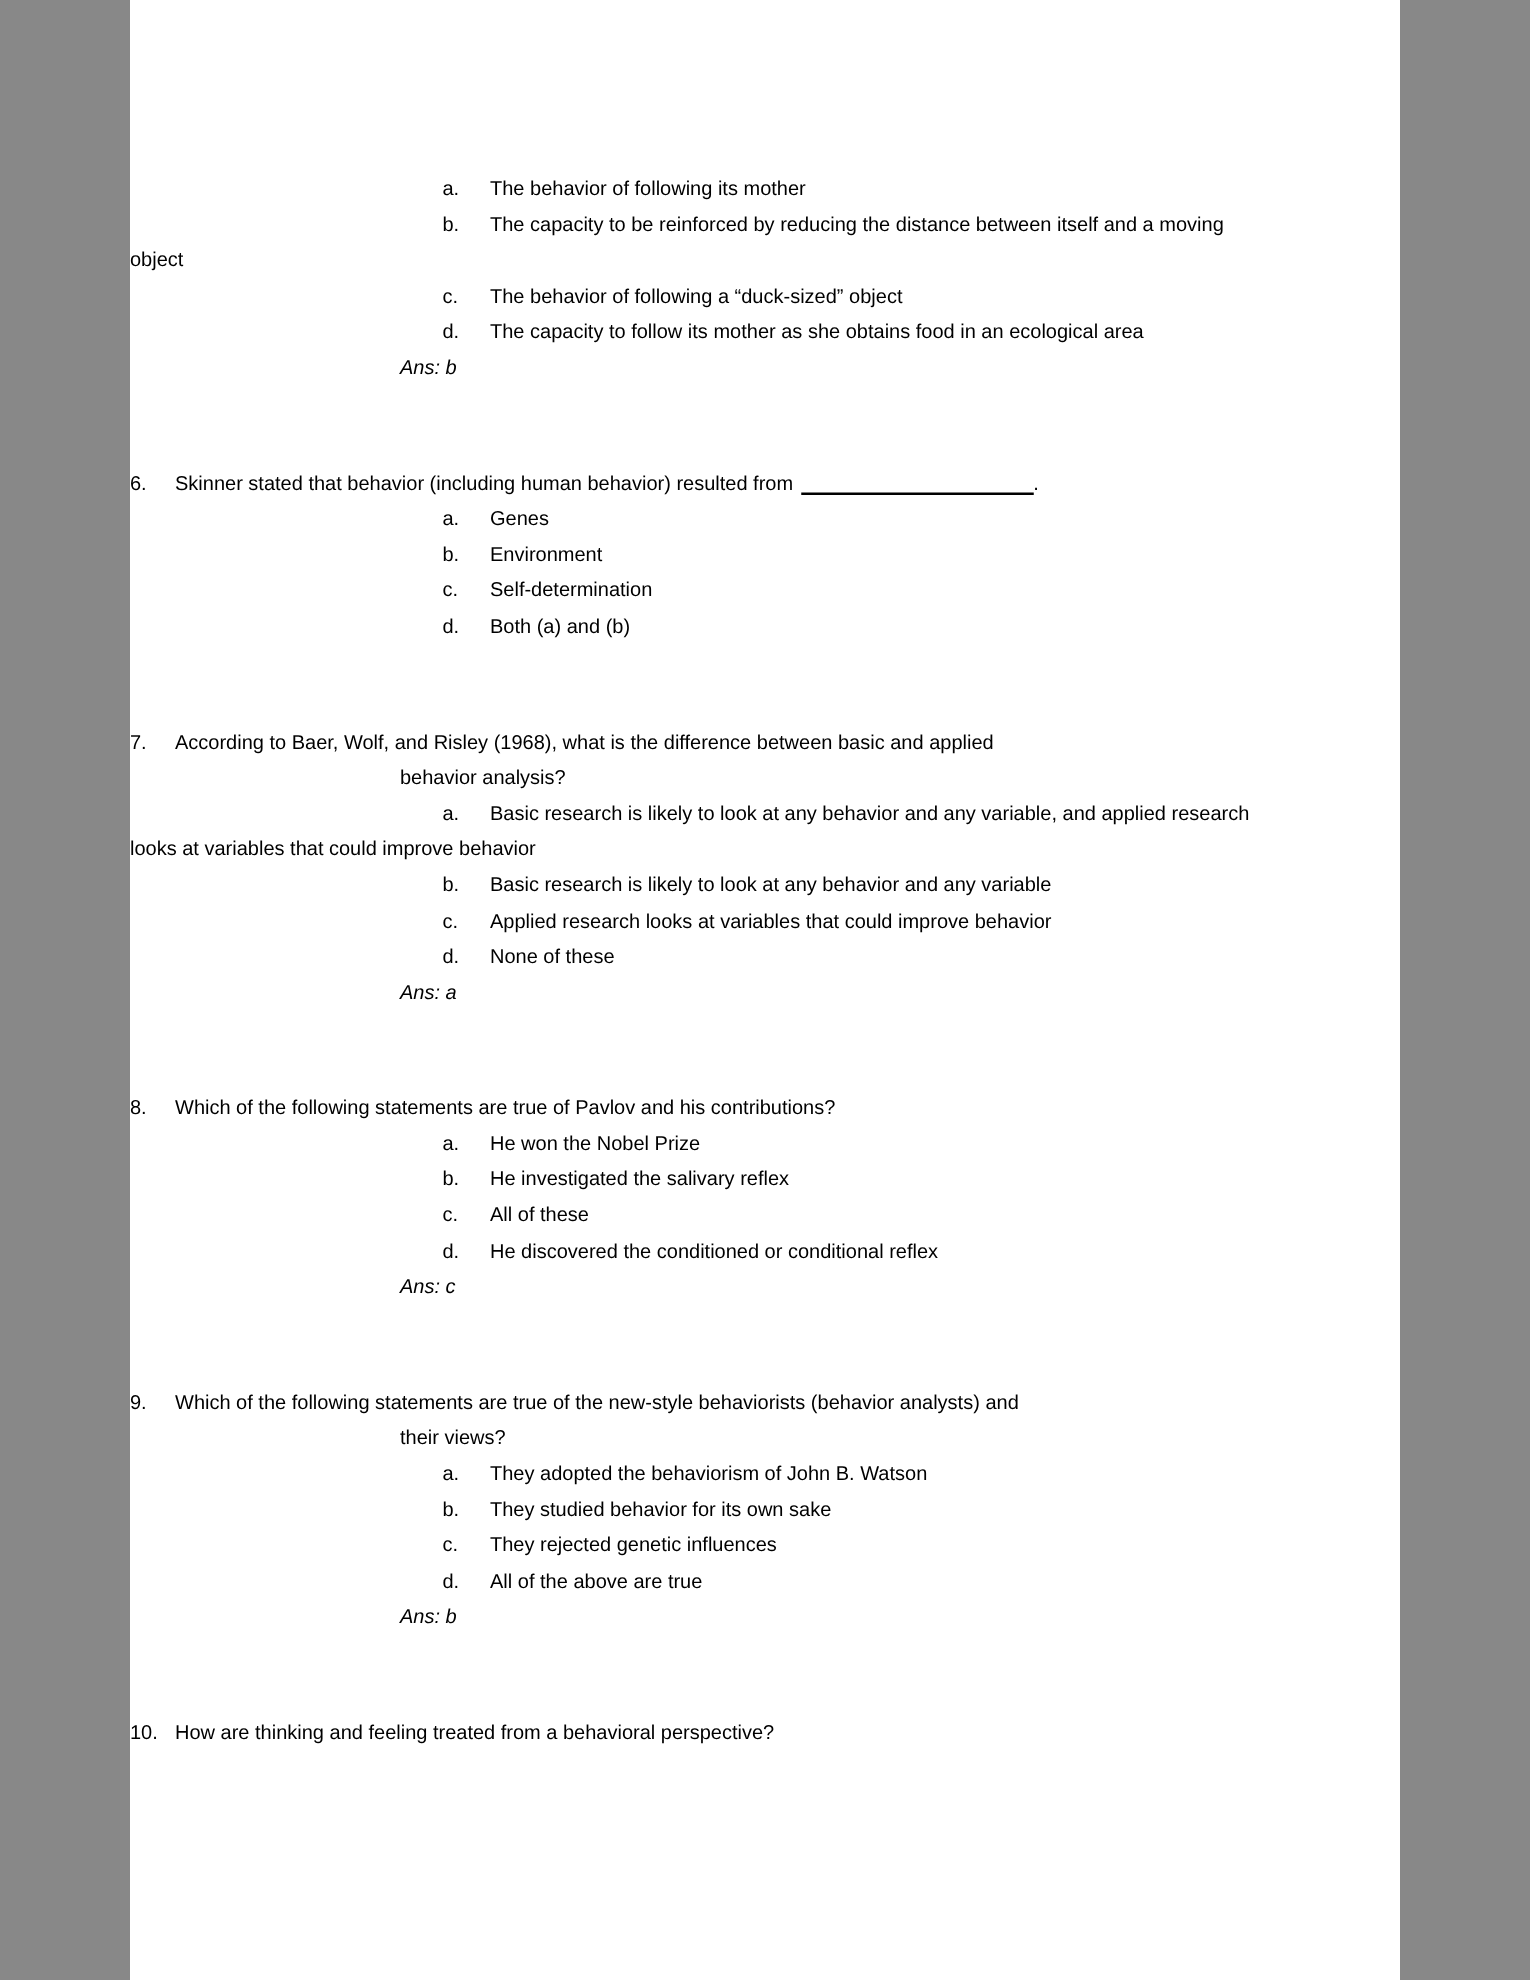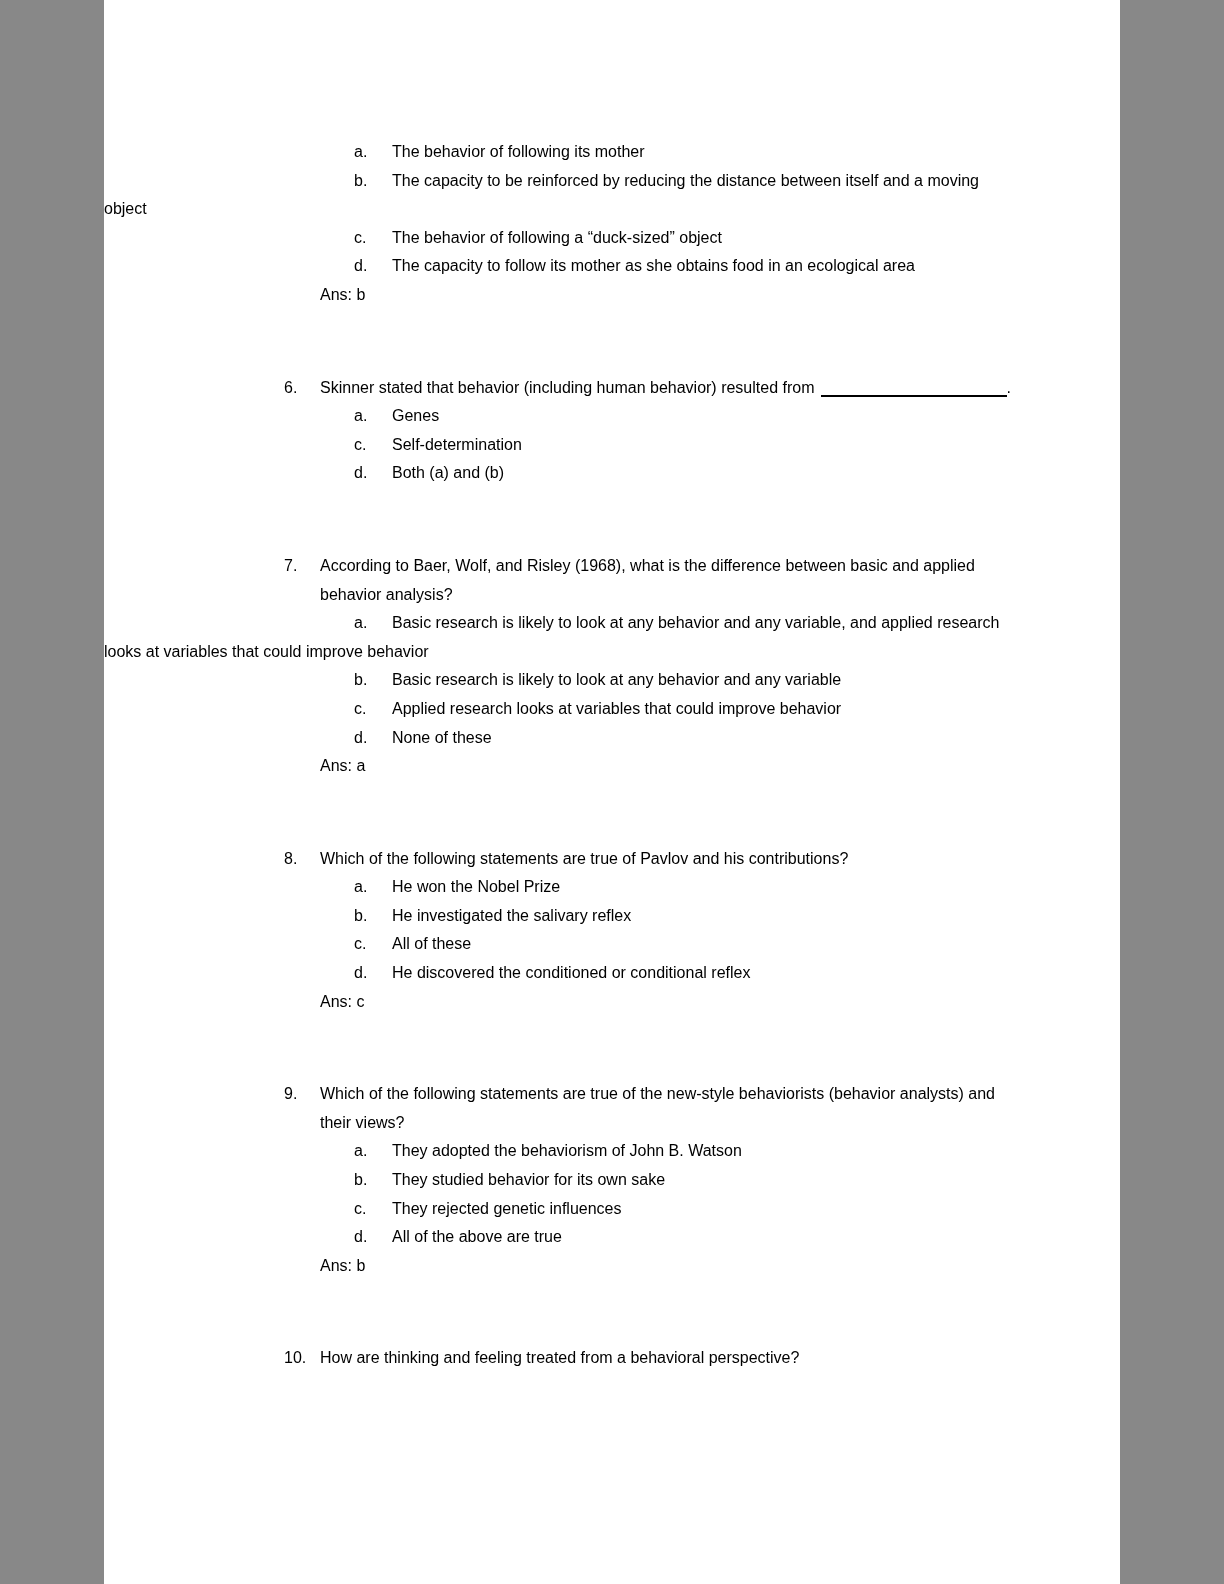--- a/index.html
+++ b/index.html
@@ -13,27 +13,27 @@
     font-family: "Liberation Sans", sans-serif;
     font-size: 16px;
     line-height: 28.6px;
     box-sizing: border-box;
     padding-top: 138px;
     overflow: hidden;
     position: relative;
   }
   .block { margin: 0; }
   .block + .block { margin-top: 64px; }
-  .q-line { padding-left: 180px; }
+  .q-line { }
   .q-num { display: inline-block; width: 36px; }
   .q-cont { padding-left: 216px; }
   .opt { padding-left: 250px; }
   .opt-letter { display: inline-block; width: 38px; }
   .opt-cont { }
-  .ans { padding-left: 216px; }
+  .ans { padding-left: 216px; font-style: italic; }
   .blank-line {
     display: inline-block;
     width: 186px;
     border-bottom: 2px solid #000;
     height: 2px;
     margin-left: 6px;
     vertical-align: -4px;
   }
 </style>
 </head>
@@ -57,20 +57,23 @@
     </div>
     <div class="ans">Ans: b</div>
   </div>
 
   <div class="block">
     <div class="q-line">
       <span class="q-num">6.</span><span>Skinner stated that behavior (including human behavior) resulted from</span><span class="blank-line"></span><span>.</span>
     </div>
     <div class="opt">
       <span class="opt-letter">a.</span><span>Genes</span>
+    </div>
+    <div class="opt">
+      <span class="opt-letter">b.</span><span>Environment</span>
     </div>
     <div class="opt">
       <span class="opt-letter">c.</span><span>Self-determination</span>
     </div>
     <div class="opt">
       <span class="opt-letter">d.</span><span>Both (a) and (b)</span>
     </div>
   </div>
 
   <div class="block">

